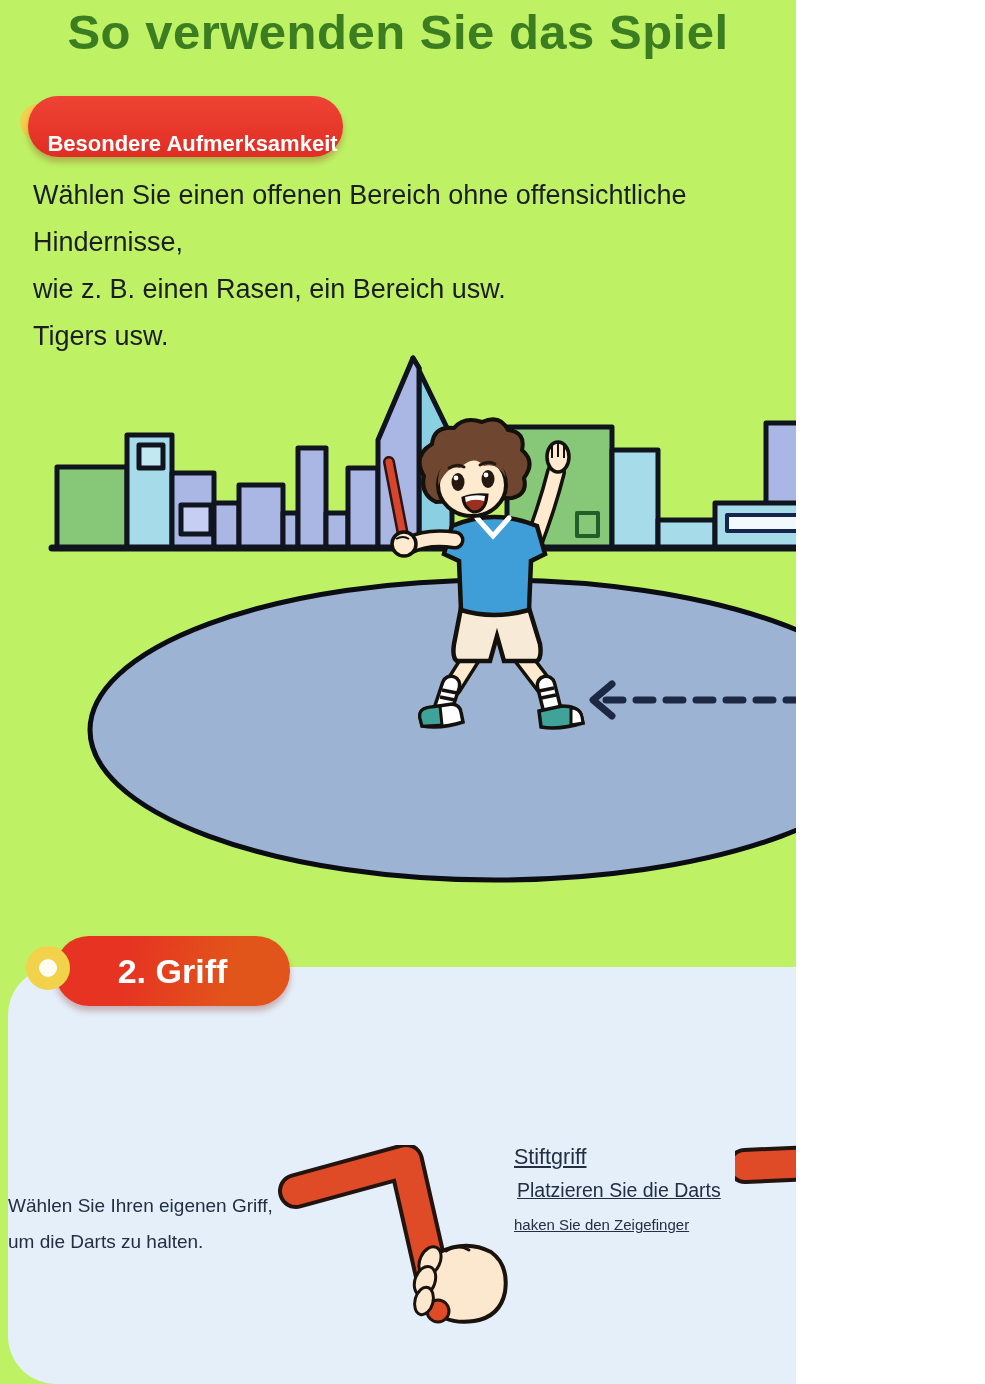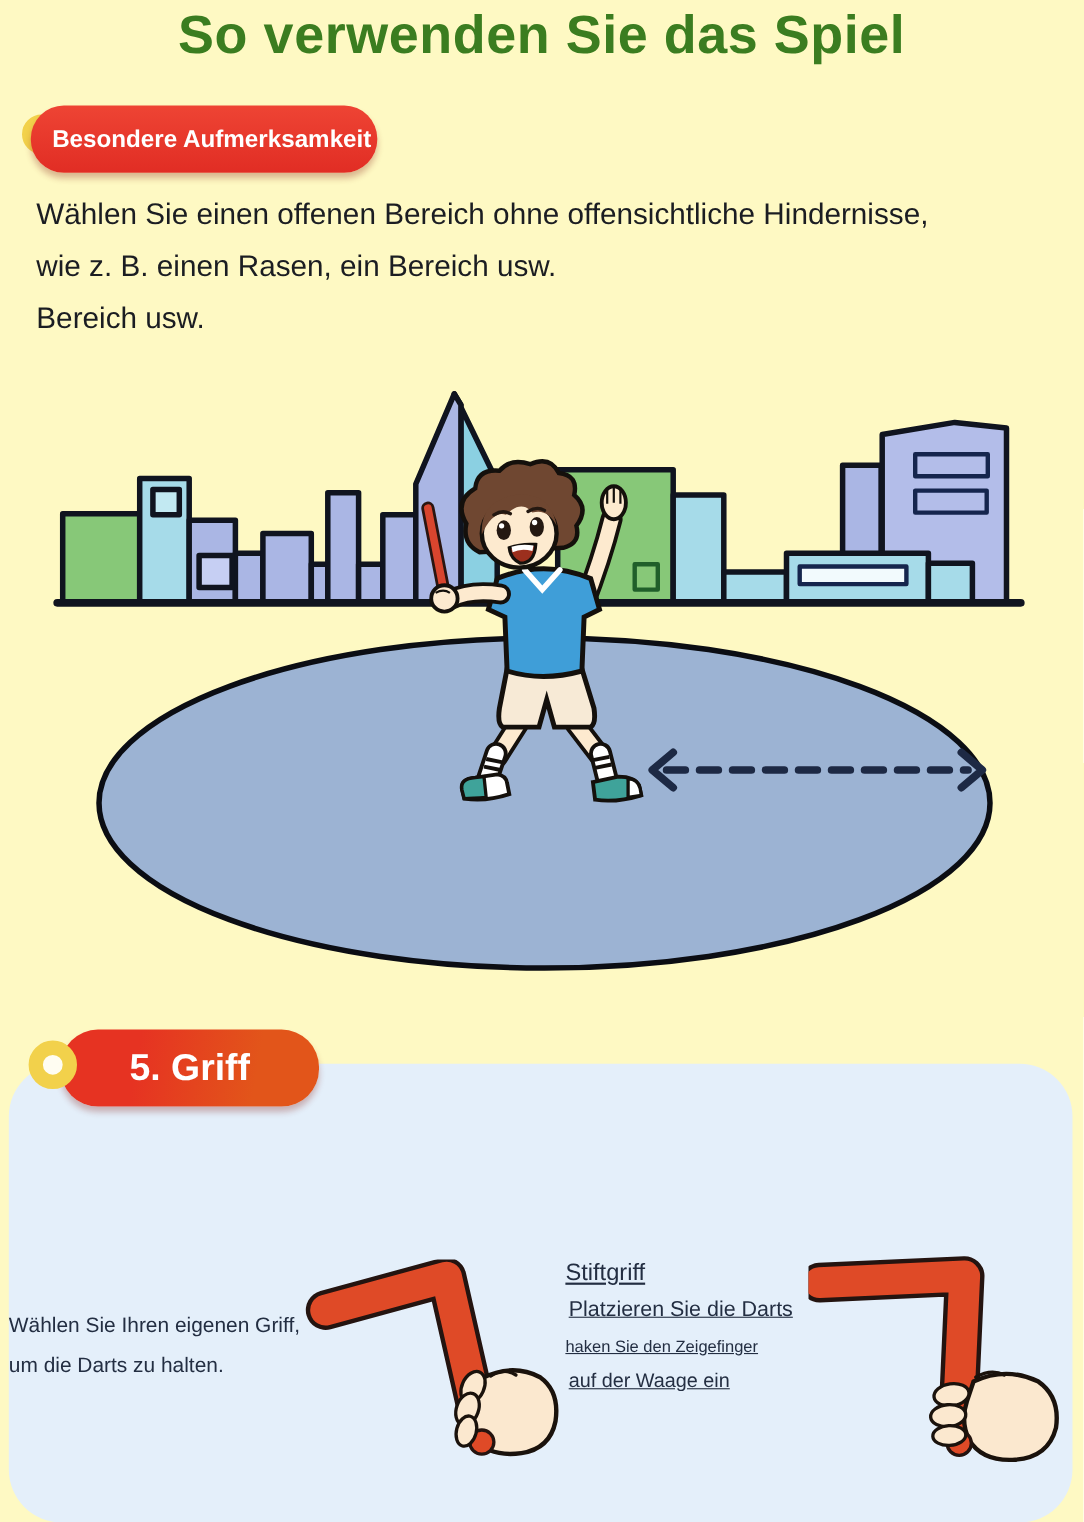--- a/index.html
+++ b/index.html
@@ -1,34 +1,34 @@
 <!DOCTYPE html>
 <html><head>
 <meta charset="utf-8">
 <style>
   html,body{margin:0;padding:0;background:#fff;}
   .canvas{
-    position:relative;width:985px;height:1384px;background:#fef9c3;overflow:hidden;
+    position:relative;width:796px;height:1384px;background:#bef264;overflow:hidden;
     font-family:"Liberation Sans",sans-serif;
   }
   
   .title{
     position:absolute;left:0;top:4px;width:100%;margin:0;text-align:center;
     font-size:49px;font-weight:700;color:#3b7d20;letter-spacing:0.5px;
   }
   
   .badge{position:absolute;}
   .pill{
     position:relative;z-index:2;display:flex;align-items:center;justify-content:center;
     color:#fff;border-radius:30px;box-shadow:0 5px 6px rgba(140,40,30,.32);
   }
   .badge-attention{left:28px;top:96px;width:315px;height:61px;}
   .badge-attention .pill{
     width:100%;height:100%;background:linear-gradient(180deg,#ee4434,#e12d24);
-    font-size:22px;font-weight:700;padding-left:14px;box-sizing:border-box;
+    font-size:22px;font-weight:700;padding-left:14px;box-sizing:border-box;align-items:flex-end;
   }
   .ring{
     position:absolute;border-radius:50%;background:#fffdf2;
     box-sizing:border-box;
   }
   .ring1{left:-8px;top:8px;width:36px;height:36px;border:11px solid #f2d14b;z-index:1;}
   .badge-grip{left:55px;top:936px;width:235px;height:70px;}
   .badge-grip .pill{
     width:100%;height:100%;background:linear-gradient(100deg,#e63322 30%,#e2551a 75%);
     font-size:34px;font-weight:700;border-radius:34px;
@@ -67,21 +67,21 @@
   <div class="badge badge-attention">
     <span class="ring ring1"></span>
     <span class="pill">
         <span>Besondere Aufmerksamkeit</span>
       </span>
   </div>
 
   <div class="paragraph">
     <p>Wählen Sie einen offenen Bereich ohne offensichtliche Hindernisse,</p>
     <p>wie z. B. einen Rasen, ein Bereich usw.</p>
-    <p>Bereich usw.</p>
+    <p>Tigers usw.</p>
   </div>
 
   <svg class="scene" width="985" height="560" viewBox="0 0 985 560">
 
     <g stroke="#10141f" stroke-width="5" stroke-linejoin="round">
       <rect x="57" y="127" width="70" height="81" fill="#87c878"></rect>
       <rect x="127" y="95" width="45" height="113" fill="#a6dbe9"></rect>
       <rect x="139" y="105" width="24" height="23" fill="#c2e9f2"></rect>
       <rect x="172" y="133" width="42" height="75" fill="#aab6e4"></rect>
       <rect x="214" y="163" width="25" height="45" fill="#aab6e4"></rect>
@@ -163,21 +163,21 @@
       <path d="M480,125 Q488,120 495,124" stroke="#241811" stroke-width="3" fill="none" stroke-linecap="round"></path>
       <path d="M463,158 Q474,154 487,155 Q486,172 473,172 Q464,168 463,158 Z" fill="#9c2f1d" stroke="#14100c" stroke-width="3"></path>
       <path d="M465,157 Q475,154 485,156 L484,161 Q474,158 466,162 Z" fill="#ffffff"></path>
     </g>
   </svg>
 
   <div class="section-blue"></div>
 
   <div class="badge badge-grip">
     <span class="pill">
-        <span>5. Griff</span>
+        <span>2. Griff</span>
       </span>
     <span class="ring ring2"></span>
   </div>
 
   <div class="grip-intro">
     <p>Wählen Sie Ihren eigenen Griff,</p>
     <p>um die Darts zu halten.</p>
   </div>
 
   <svg class="boomerang-mid" width="250" height="190" viewBox="0 0 250 190">
@@ -188,21 +188,20 @@
     <ellipse cx="160" cy="116" rx="15" ry="10" transform="rotate(-65 160 116)" fill="#fbe8cf" stroke="#1a120c" stroke-width="3"></ellipse>
     <ellipse cx="155" cy="136" rx="15" ry="10" transform="rotate(-70 155 136)" fill="#fbe8cf" stroke="#1a120c" stroke-width="3"></ellipse>
     <ellipse cx="154" cy="156" rx="14" ry="9" transform="rotate(-75 154 156)" fill="#fbe8cf" stroke="#1a120c" stroke-width="3"></ellipse>
     <path d="M176,106 Q188,98 199,105" stroke="#1a120c" stroke-width="3" fill="none" stroke-linecap="round"></path>
   </svg>
 
   <div class="pen-grip-text">
     <p class="pg-title">Stiftgriff</p>
     <p class="pg-l1">Platzieren Sie die Darts</p>
     <p class="pg-l3">haken Sie den Zeigefinger</p>
-    <p class="pg-l4">auf der Waage ein</p>
   </div>
 
   <svg class="boomerang-right" width="250" height="200" viewBox="0 0 250 200">
     <path d="M10,26 L142,20 L136,152" fill="none" stroke="#241410" stroke-width="36" stroke-linecap="round" stroke-linejoin="round"></path>
     <path d="M10,26 L142,20 L136,152" fill="none" stroke="#df4a27" stroke-width="28" stroke-linecap="round" stroke-linejoin="round"></path>
     <path d="M150,116 Q180,102 209,116 Q229,130 225,158 Q218,185 188,187 Q158,189 146,169 Q138,152 144,134 Z" fill="#fbe8cf" stroke="#1a120c" stroke-width="4"></path>
     <circle cx="137" cy="172" r="11" fill="#df4a27" stroke="#241410" stroke-width="3"></circle>
     <ellipse cx="130" cy="128" rx="16" ry="10" transform="rotate(-8 130 128)" fill="#fbe8cf" stroke="#1a120c" stroke-width="3"></ellipse>
     <ellipse cx="127" cy="147" rx="16" ry="10" transform="rotate(-5 127 147)" fill="#fbe8cf" stroke="#1a120c" stroke-width="3"></ellipse>
     <ellipse cx="128" cy="165" rx="15" ry="9" transform="rotate(-3 128 165)" fill="#fbe8cf" stroke="#1a120c" stroke-width="3"></ellipse>

